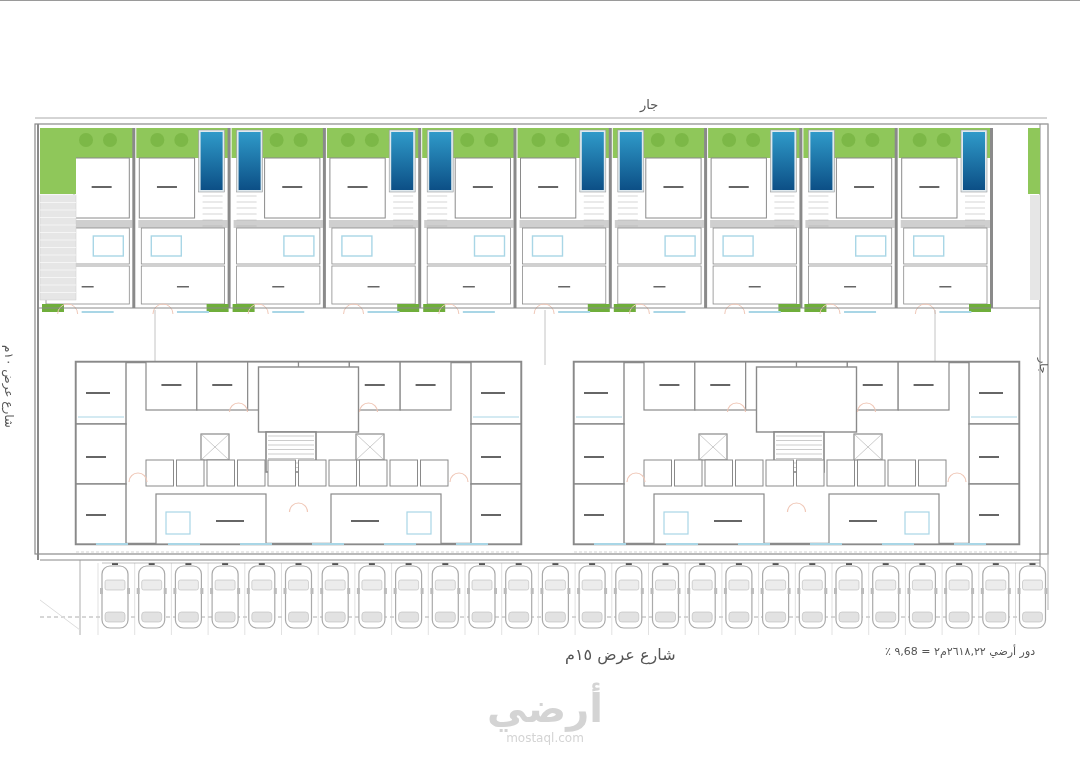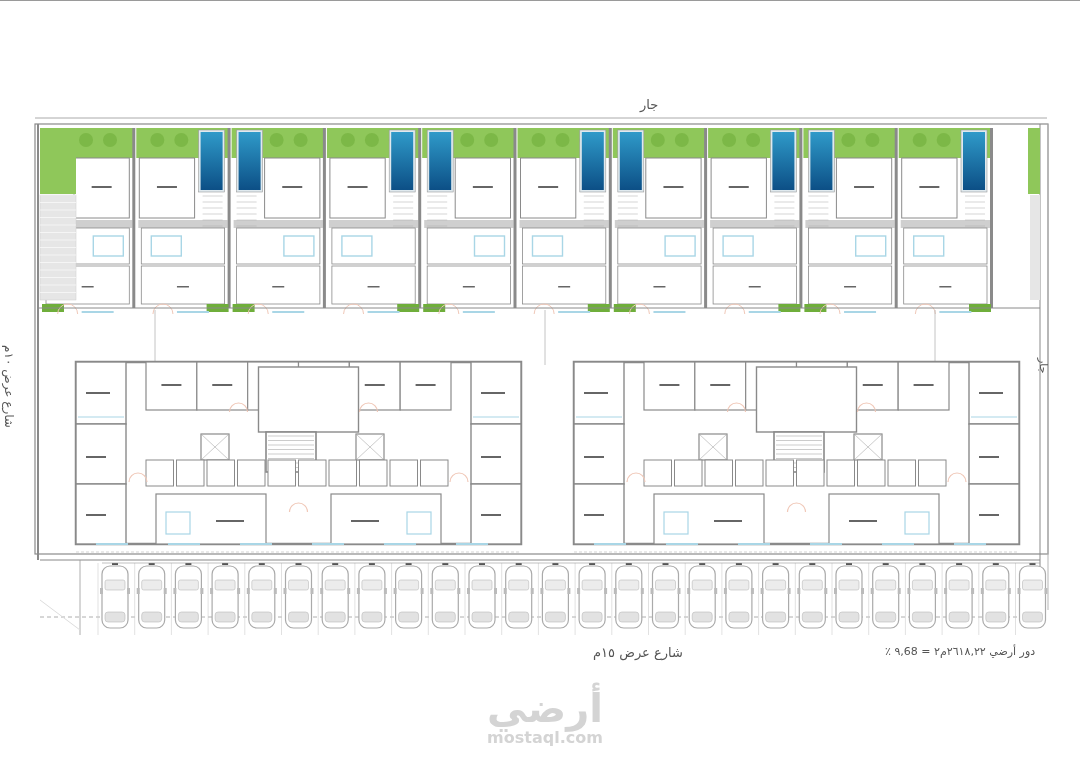--- a/index.html
+++ b/index.html
@@ -1,27 +1,27 @@
 <!DOCTYPE html>
 <html><head>
 <meta charset="utf-8">
 <style>
   html, body { margin:0; padding:0; background:#ffffff; }
   body { width:1080px; height:766px; position:relative; overflow:hidden; font-family:"DejaVu Sans", sans-serif; }
   .top-rule { position:absolute; left:0; top:0; width:1080px; height:1px; background:#9a9a9a; }
   #plan { position:absolute; left:0; top:0; width:1080px; height:766px; }
   .label { position:absolute; color:#555; font-family:"DejaVu Sans", sans-serif; white-space:nowrap; direction:rtl; }
   .lbl-top { left:640px; top:97px; font-size:13px; }
-  .lbl-bottom { left:565px; top:645px; font-size:13px;margin-left:28px; }
+  .lbl-bottom { left:565px; top:645px; font-size:16px; }
   .lbl-stats { left:885px; top:645px; font-size:11px; }
   .lbl-left { left:4px; top:345px; font-size:12px; transform-origin:left top; transform:translate(12px,0) rotate(90deg); writing-mode:horizontal-tb; }
   .lbl-right { left:1050px; top:358px; font-size:11px; transform:rotate(90deg); transform-origin:left top; }
   .watermark { position:absolute; left:470px; top:688px; width:150px; text-align:center; color:#d4d4d4; }
   .wm-ar { font-size:40px; font-weight:bold; line-height:40px; direction:rtl; letter-spacing:1px; }
-  .wm-en { font-size:16px; font-weight:bold; line-height:20px; }
+  .wm-en { font-size:12px; font-weight:normal; line-height:20px; }
 </style>
 </head>
 <body>
 
 <div class="top-rule"></div>
 
 <svg id="plan" xmlns="http://www.w3.org/2000/svg" viewBox="0 0 1080 766">
     <defs>
       <linearGradient id="poolGrad" x1="0" y1="0" x2="0" y2="1">
         <stop offset="0" stop-color="#2f9ac9"></stop>

